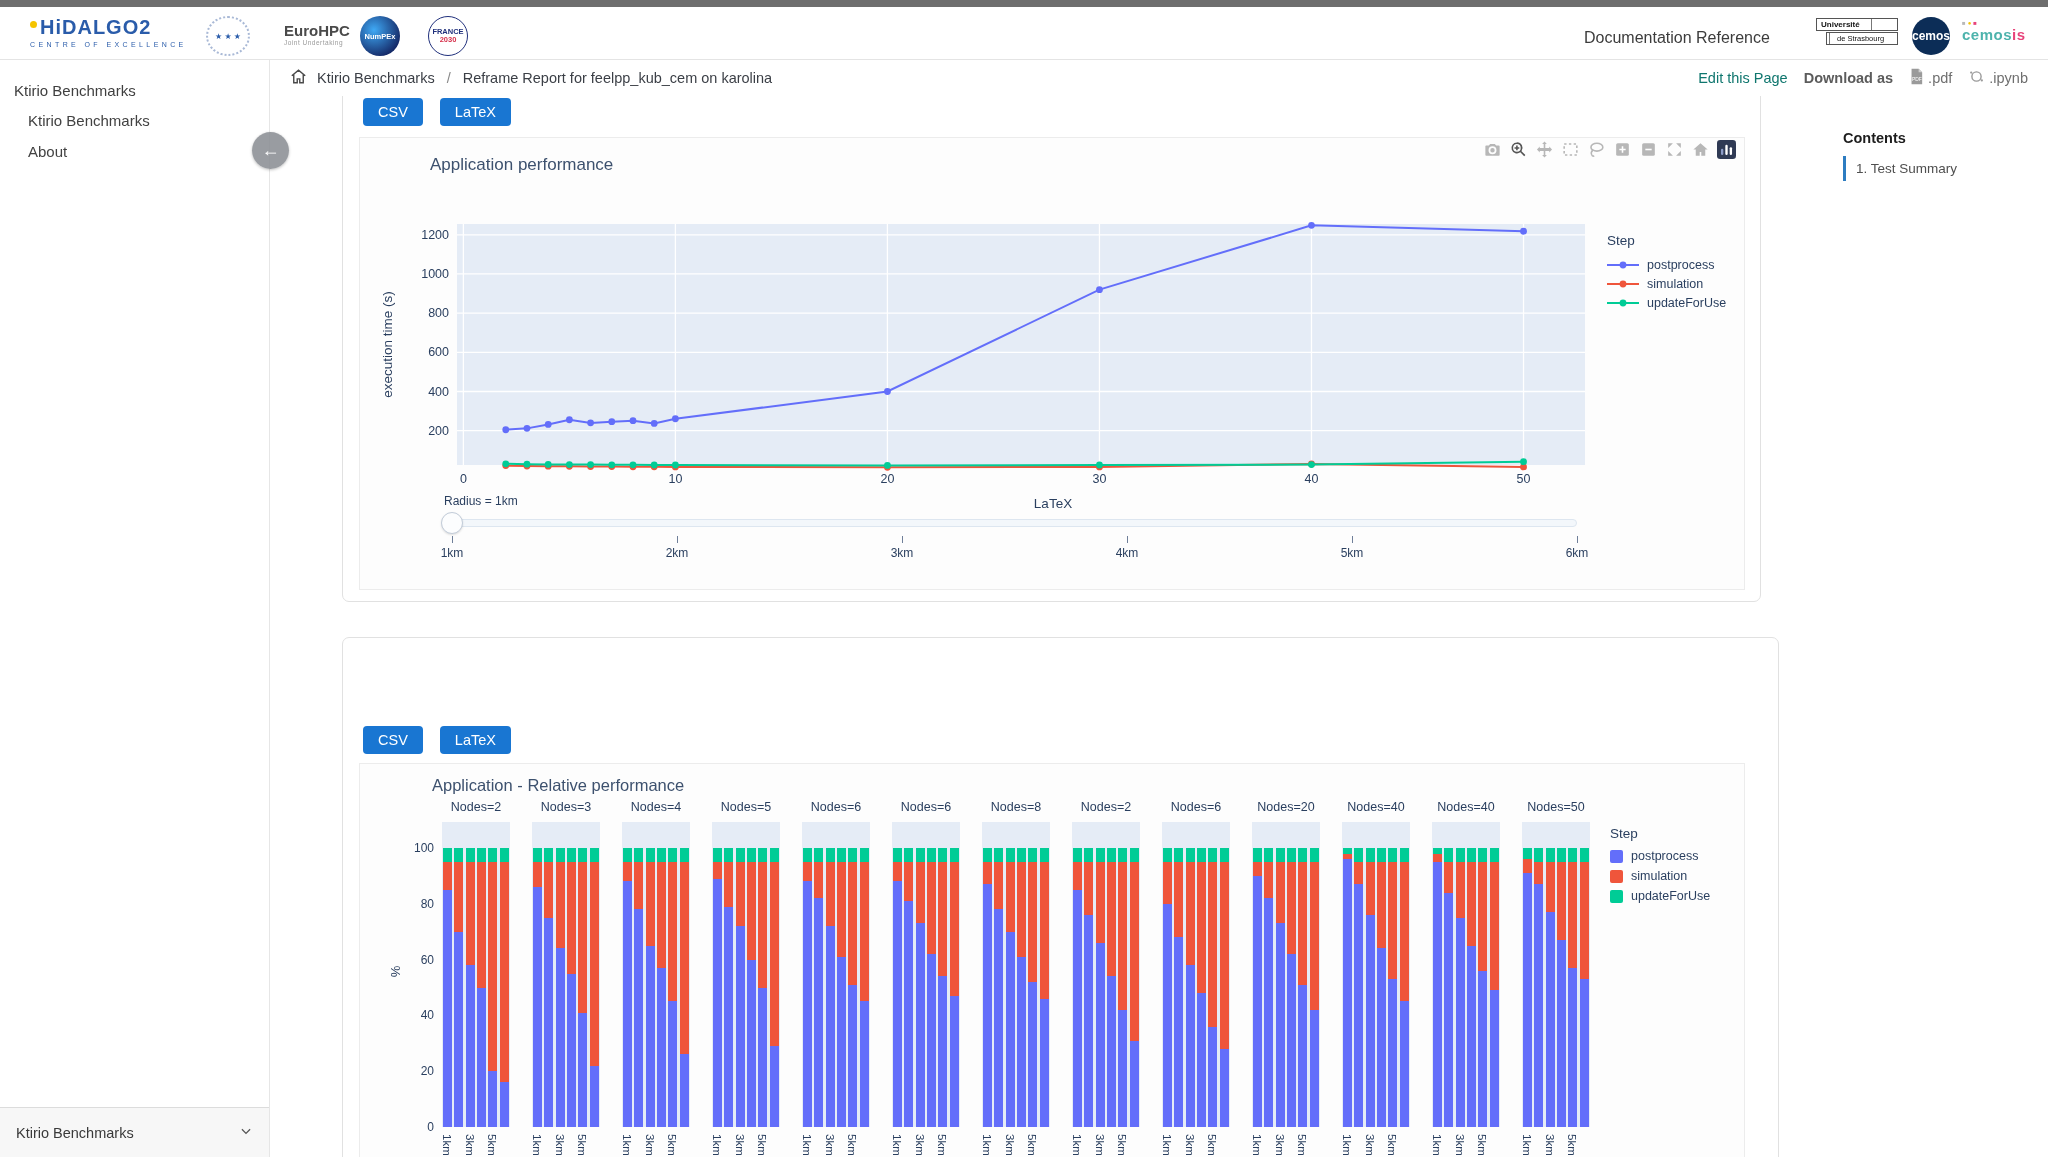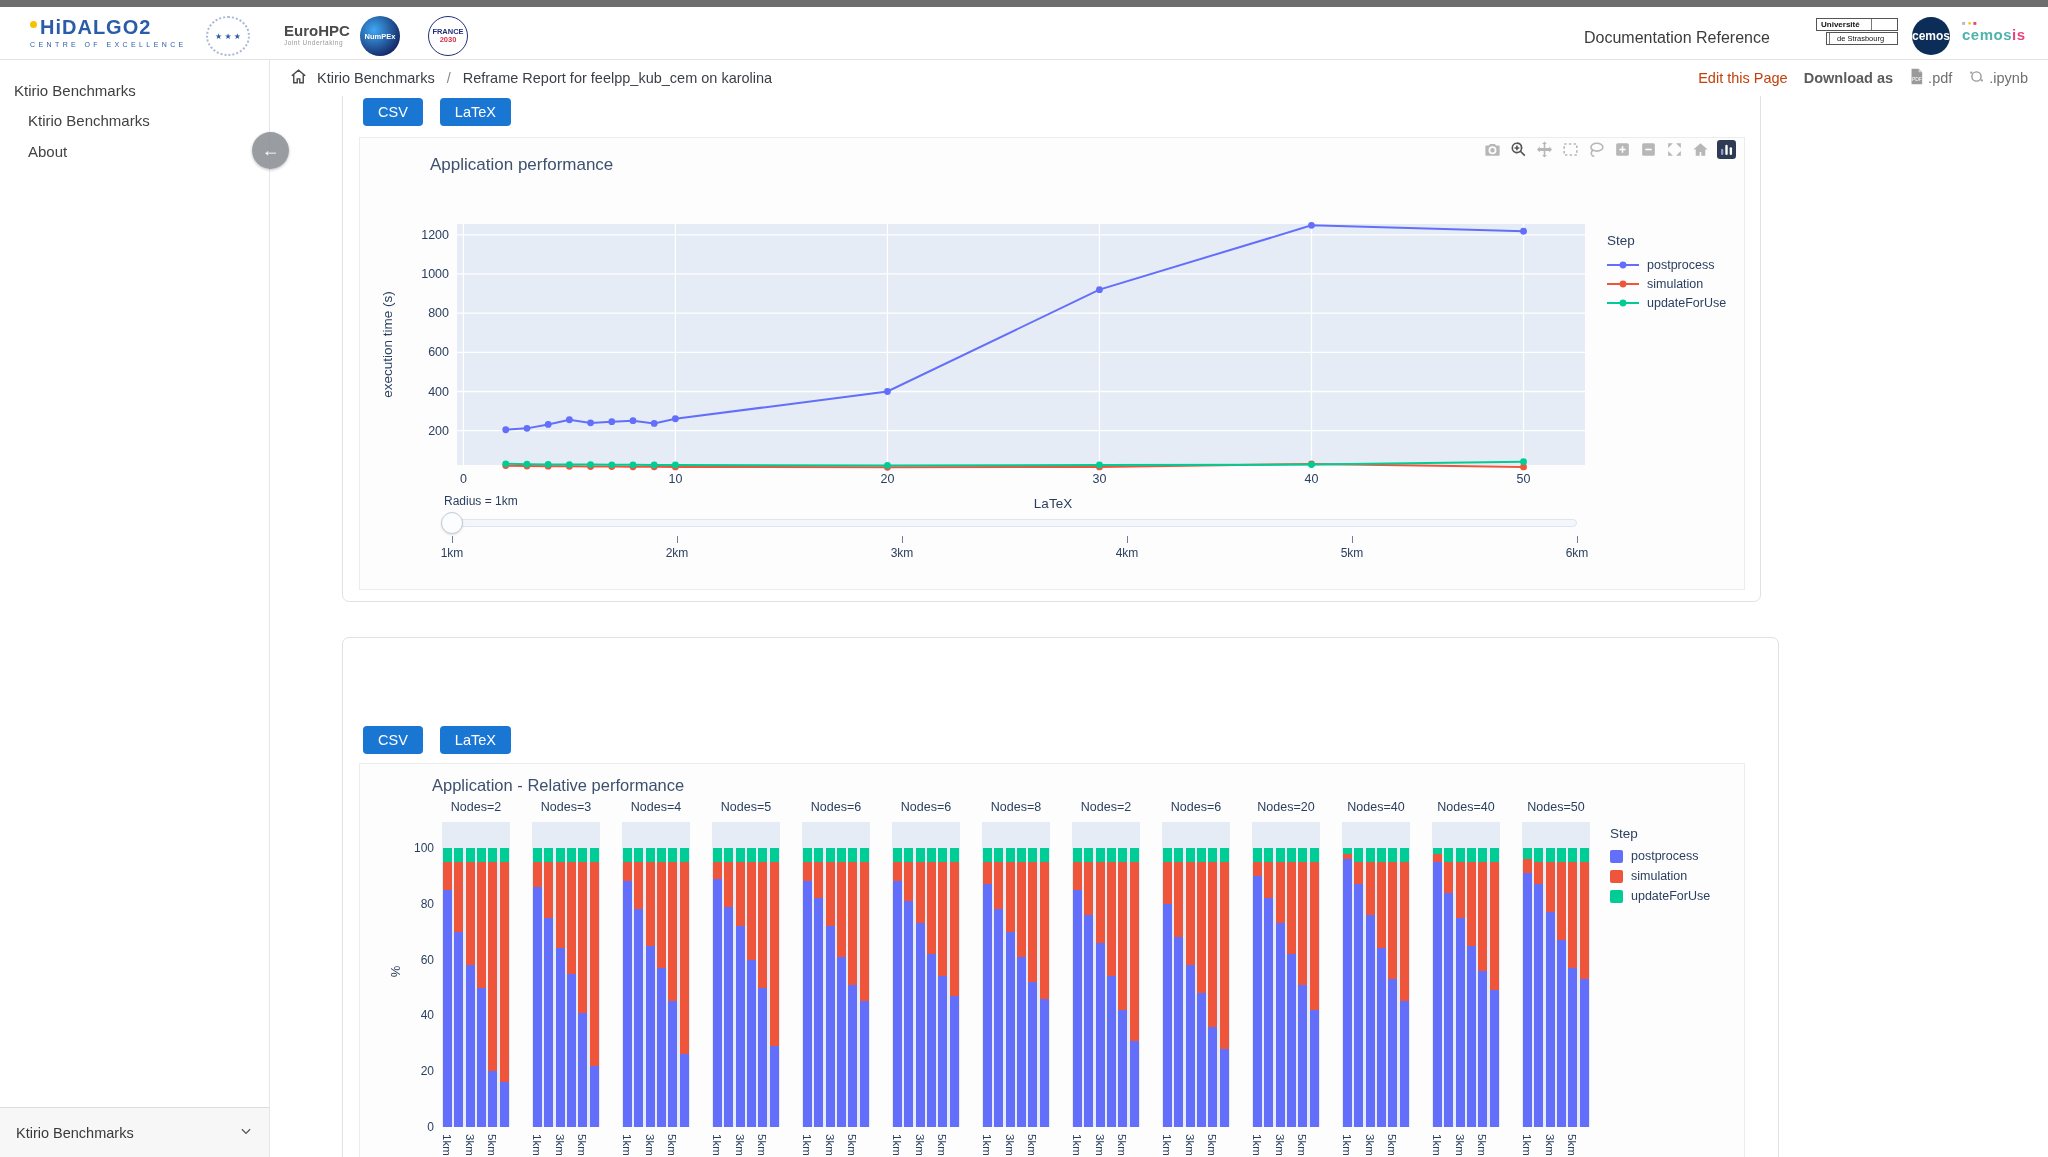--- a/index.html
+++ b/index.html
@@ -52,21 +52,21 @@
   .collapse-btn { position:absolute; left:252px; top:132px; width:37px; height:37px; border-radius:50%;
     background:rgba(135,139,145,.85); border:none; color:#fff; font-size:18px; cursor:pointer;
     box-shadow:0 1px 3px rgba(0,0,0,.25); z-index:30; }
 
   
   .topbar { position:absolute; left:271px; top:60px; width:1777px; height:36px; background:#fff; z-index:20;
     display:flex; align-items:center; padding:0 20px 0 18px; }
   .crumb { display:flex; align-items:center; gap:9px; font-size:14.5px; color:#3b3f46; }
   .crumb .sep { color:#8a8a8a; padding:0 3px;}
   .tb-actions { margin-left:auto; display:flex; align-items:center; gap:16px; font-size:14.5px; }
-  .tb-edit { color:#c2410c; cursor:pointer; }
+  .tb-edit { color:#0f766e; cursor:pointer; }
   .tb-dl { color:#5c5c5c; font-weight:bold; }
   .tb-file { color:#6f6f6f; display:flex; align-items:center; gap:4px; cursor:pointer; }
 
   
   .toc { position:absolute; left:1810px; top:96px; width:238px; }
   .toc-title { font-size:14.5px; font-weight:bold; color:#1d1d1d; margin:34px 0 10px 33px; }
   .toc-item { margin-left:33px; border-left:3px solid #2d7cc1; padding:5px 0 5px 10px;
     font-size:13.5px; color:#4f4f4f; cursor:pointer; }
 
   
@@ -205,20 +205,26 @@
               <circle cx="12" cy="12" r="6.5" fill="none" stroke="#9a9a9a" stroke-width="2"></circle>
               <circle cx="4.5" cy="6.5" r="1.6" fill="#9a9a9a"></circle>
               <circle cx="19.5" cy="17.5" r="1.6" fill="#9a9a9a"></circle>
             </svg>
         </span>
         <span>.ipynb</span>
       </span>
     </div>
   </div>
 
+  <aside class="toc">
+    <div class="toc-title">Contents</div>
+    <div id="toc-items">
+        <div class="toc-item">1. Test Summary</div>
+      </div>
+  </aside>
 
   <section class="card card1">
     <div class="btn-row" id="btns1">
         <button class="btn">CSV</button>
         <button class="btn">LaTeX</button>
       </div>
     <div class="figure-box fig1" id="fig1">
       <div class="modebar" id="modebar1">
           <span class="mb-icon">
             <svg viewBox="0 0 24 24">

